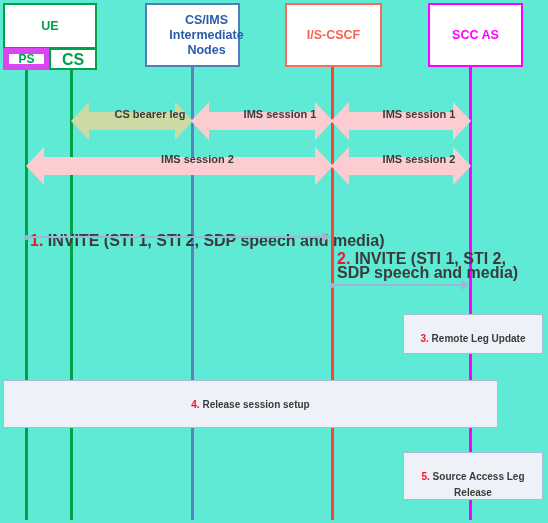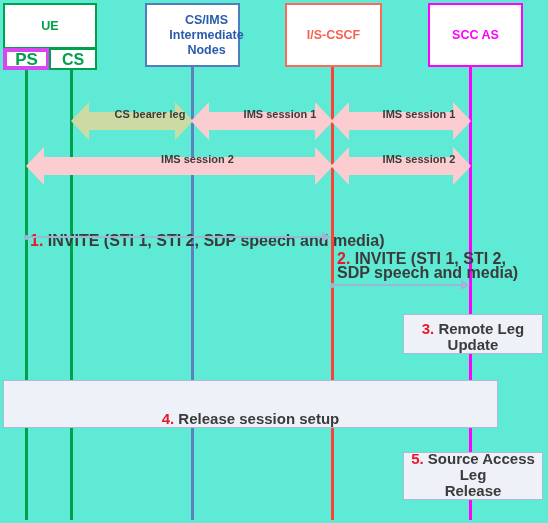--- a/index.html
+++ b/index.html
@@ -32,23 +32,23 @@
     line-height: 15px;
   }
 
   .actor-ue {
     left: 3px; top: 3px; width: 94px; height: 46px;
     border: 2px solid #00a14b;
     color: #00a14b;
   }
   .actor-ps {
     left: 3px; top: 48px; width: 47px; height: 22px;
-    border: 4px solid #d946ef;
+    border: 6px solid #d946ef;
     color: #00a14b;
-    font-size: 17px;
+    font-size: 12px;
   }
   .actor-cs {
     left: 49px; top: 48px; width: 48px; height: 22px;
     border: 2px solid #00a14b;
     color: #00a14b;
     font-size: 16px;
   }
   .actor-interm {
     left: 145px; top: 3px; width: 95px; height: 64px;
     border: 2px solid #4f7dbd;
@@ -125,24 +125,24 @@
   }
   .msg-num { color: #e8192c; }
 
   
   .action-box {
     position: absolute;
     box-sizing: border-box;
     background: #eef1f7;
     border: 1px solid #a9bcd6;
     display: flex;
-    align-items: flex-end;
+    align-items: flex-start;
     justify-content: center;
     text-align: center;
-    font-size: 15px;
+    font-size: 10px;
     font-weight: bold;
     color: #3b3b3b;
     line-height: 16px;
     z-index: 4;
   }
 </style>
 </head>
 <body>
 
 <div id="canvas">

